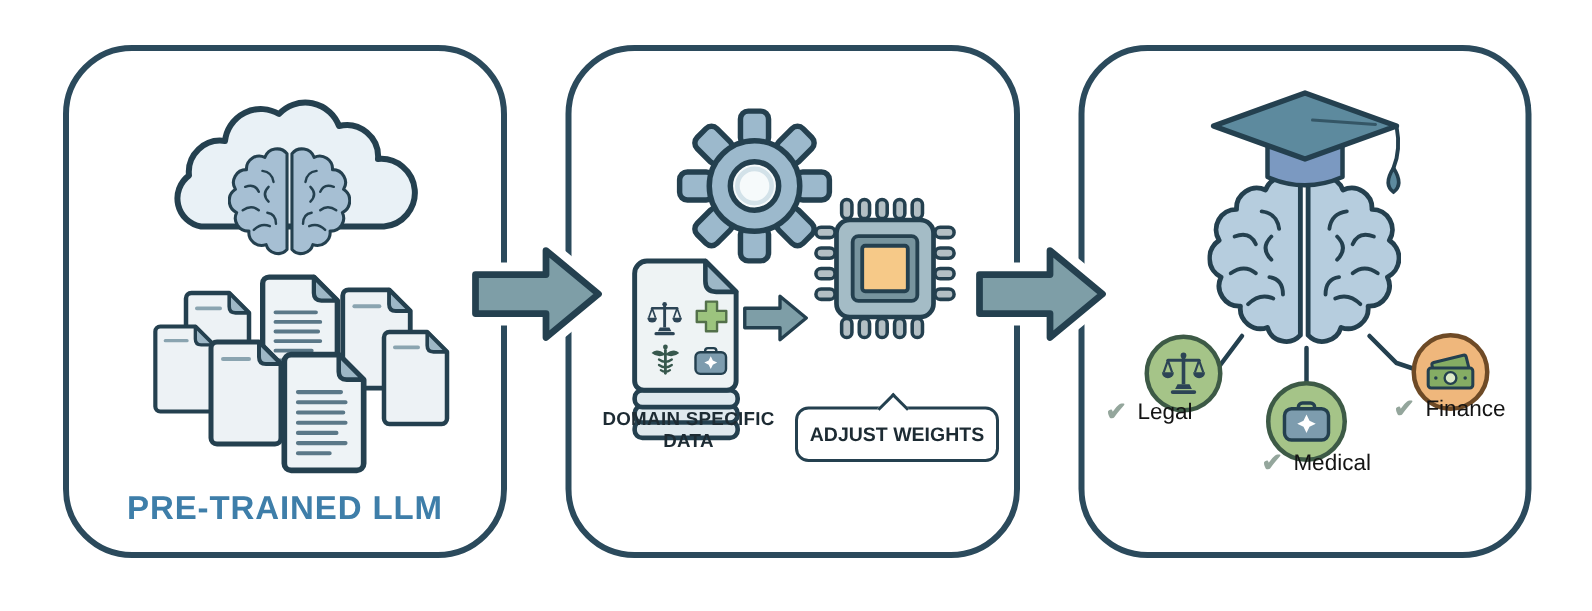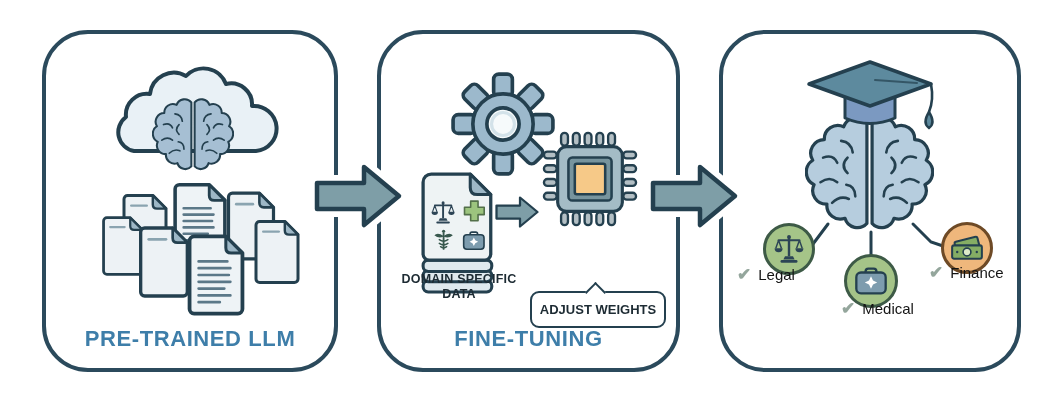--- a/index.html
+++ b/index.html
@@ -16,21 +16,21 @@
   svg{display:block;overflow:visible;}
   
   .flow-arrow{position:absolute;top:161px;width:92px;height:70px;z-index:6;}
   .arrow-casing{fill:#fff;stroke:#fff;stroke-width:16;stroke-linejoin:round;}
   .arrow-body{fill:#7e9ea7;stroke:#24404f;stroke-width:4.5;stroke-linejoin:round;}
   .hemi{fill:var(--brain-fill,#a6bfd3);stroke:#24404f;stroke-width:5;stroke-linejoin:round;}
   .squig{fill:none;stroke:#24404f;stroke-width:4;stroke-linecap:round;}
   
   .bubble{position:absolute;left:149px;top:237px;width:132px;height:33px;background:#fff;
           border:2.5px solid #24404f;border-radius:9px;display:flex;align-items:center;
-          justify-content:center;font-size:13px;font-weight:700;color:#1d2b33;z-index:3;margin-top:20px;}
+          justify-content:center;font-size:13px;font-weight:700;color:#1d2b33;z-index:3;}
   .bubble-pointer{position:absolute;left:56px;top:-8px;width:13px;height:13px;background:#fff;
           border-left:2.5px solid #24404f;border-top:2.5px solid #24404f;transform:rotate(45deg);}
   .data-label{position:absolute;left:8px;top:238px;width:140px;text-align:center;
           font-size:12.5px;font-weight:700;line-height:1.2;color:#1d2b33;letter-spacing:.2px;}
   
   .badge{position:absolute;border-radius:50%;box-sizing:border-box;display:flex;
          align-items:center;justify-content:center;z-index:3;}
   .badge-green{background:#a5c488;border:3px solid #3d5a46;}
   .badge-orange{background:#efb77c;border:3px solid #6e4a26;}
   .domain-row{position:absolute;display:flex;align-items:center;gap:7px;z-index:3;}
@@ -186,21 +186,20 @@
       <rect x="28" y="28" width="44" height="44" rx="4" fill="#77949e" stroke="#24404f" stroke-width="2.6"></rect>
       <rect x="34.5" y="34.5" width="31" height="31" rx="2" fill="#f6c988" stroke="#24404f" stroke-width="2.6"></rect>
     </svg>
 
     <div class="bubble">
       <div class="bubble-pointer"></div>
       <span>ADJUST WEIGHTS</span>
     </div>
 
     <div class="data-label">DOMAIN SPECIFIC DATA</div>
-    <div class="panel-title">FINE-TUNING</div>
   </div>
 
   <div class="panel" id="panel-adapted">
     <svg class="abs" style="left:0;top:0" width="294" height="334" viewBox="0 0 294 334">
       <path d="M105,190 L90,210" stroke="#24404f" stroke-width="3" stroke-linecap="round" fill="none"></path>
       <path d="M148,198 L148,232" stroke="#24404f" stroke-width="3" stroke-linecap="round" fill="none"></path>
       <path d="M190,190 L208,208 L220,212" stroke="#24404f" stroke-width="3" stroke-linecap="round" fill="none"></path>
     </svg>
 
     <svg class="abs" style="left:80px;top:22px" width="134" height="186" viewBox="0 0 134 186">

